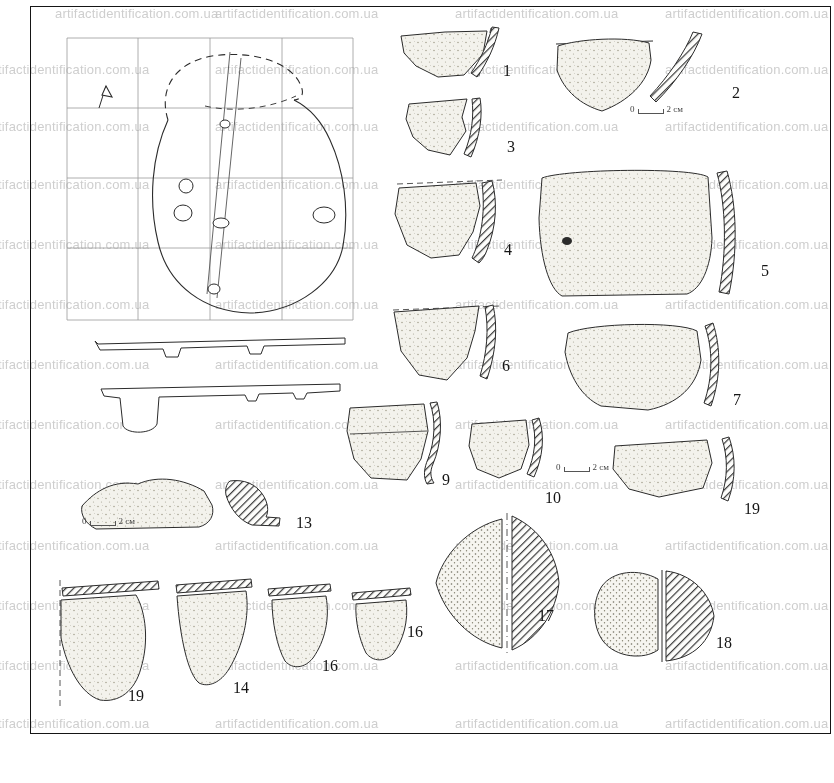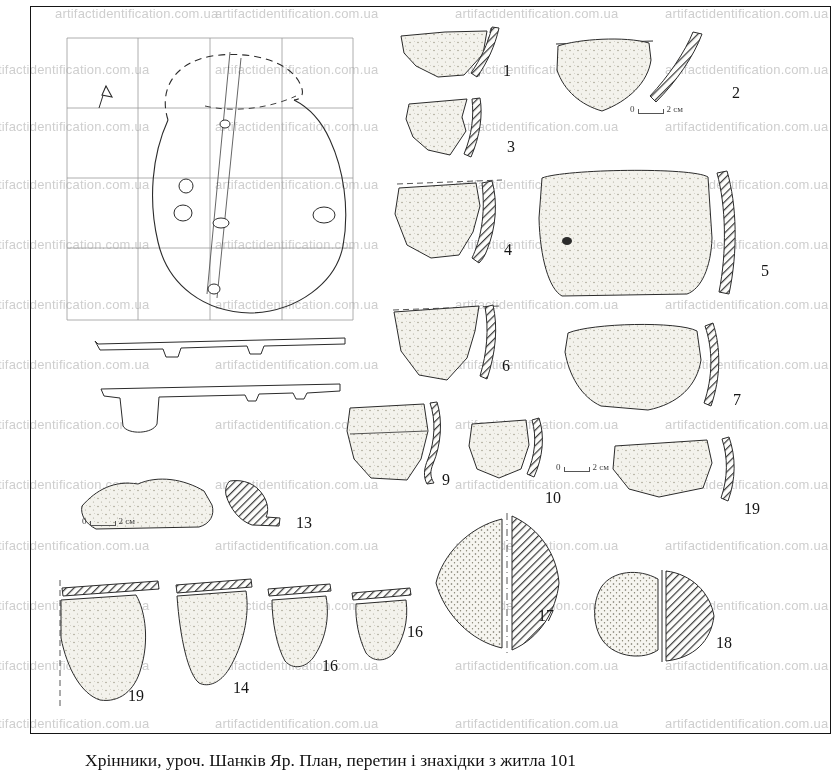--- a/index.html
+++ b/index.html
@@ -253,14 +253,13 @@
     <span>2 см</span>
   </span>
   <span class="scale" style="left:82px;top:516px">
     <span>0</span>
     <span class="bar"></span>
     <span>2 см</span>
   </span>
 
   <div class="frame"></div>
 
-  <div class="caption">Хрінники, уроч. Шанків Яр. План, перетин і знахідки з житла 101</div>
 </div>
 
 </body></html>

